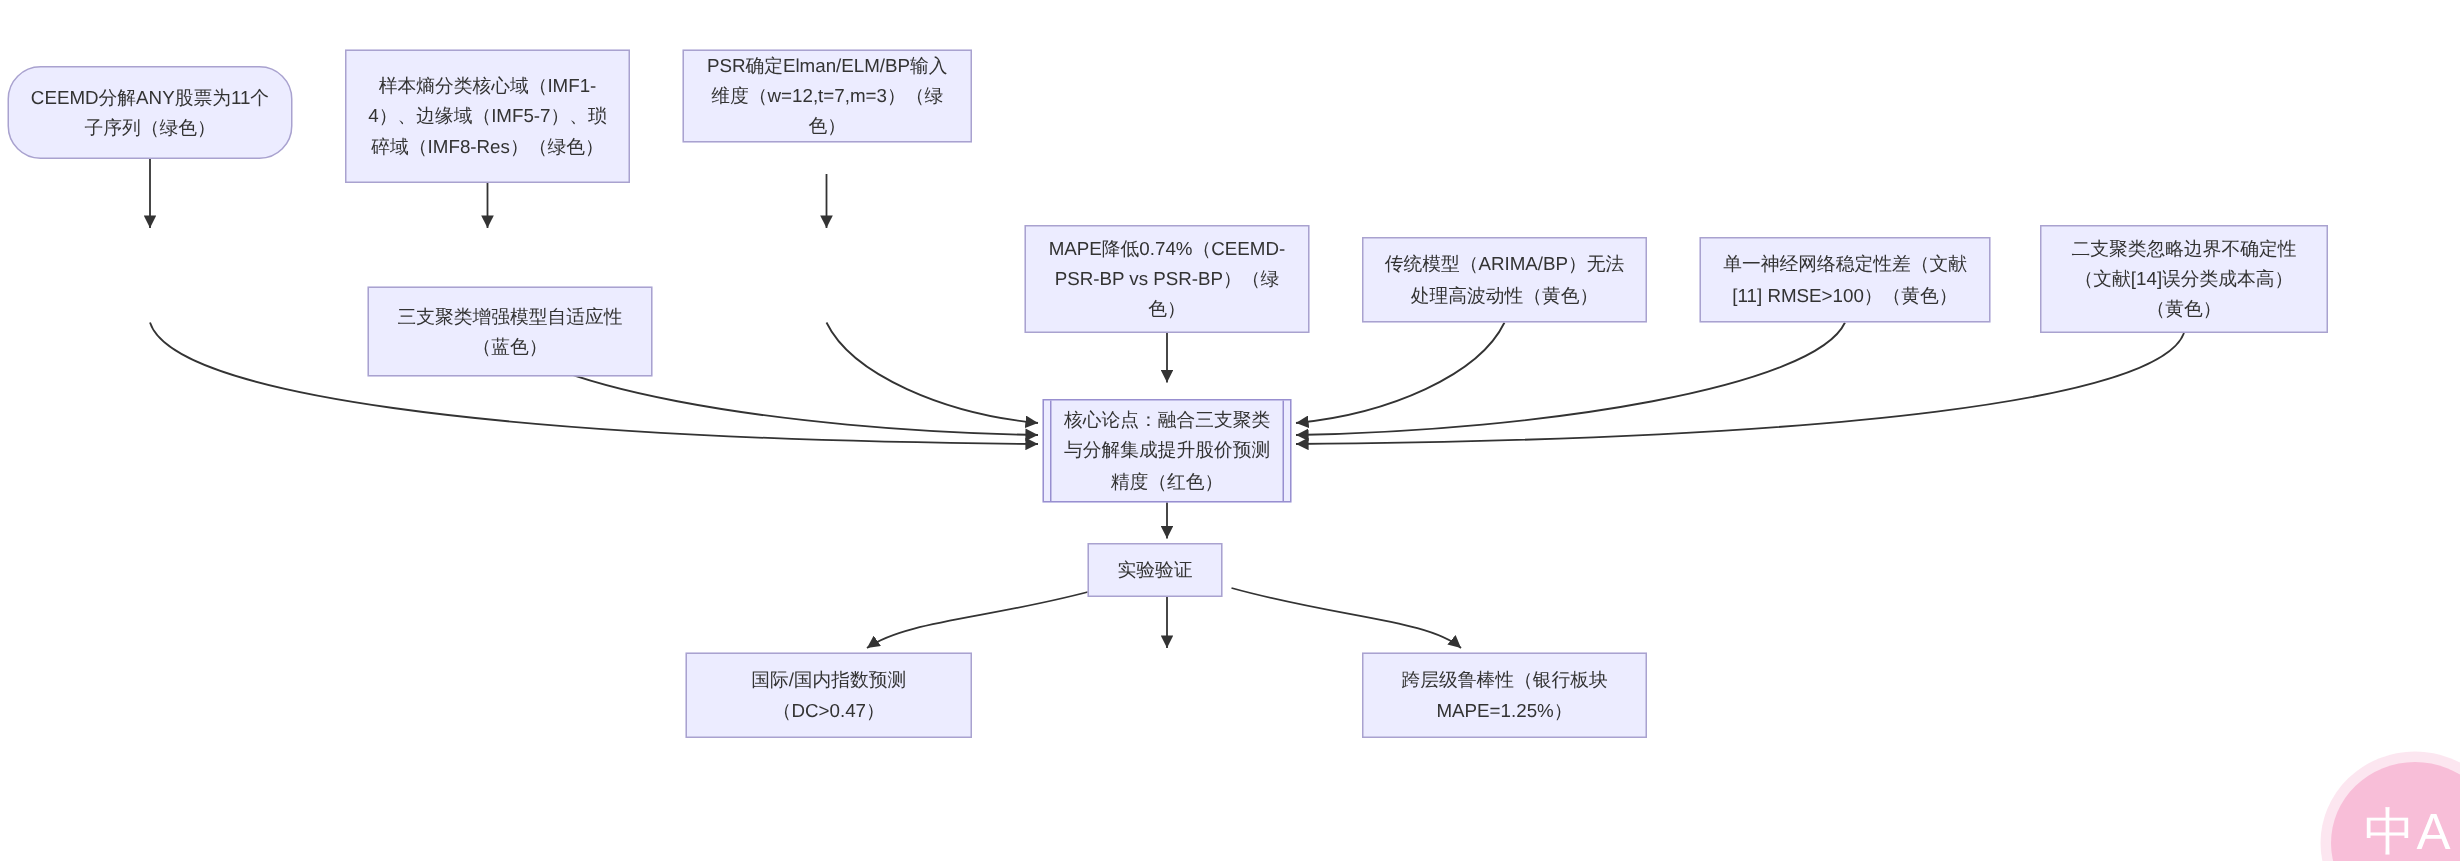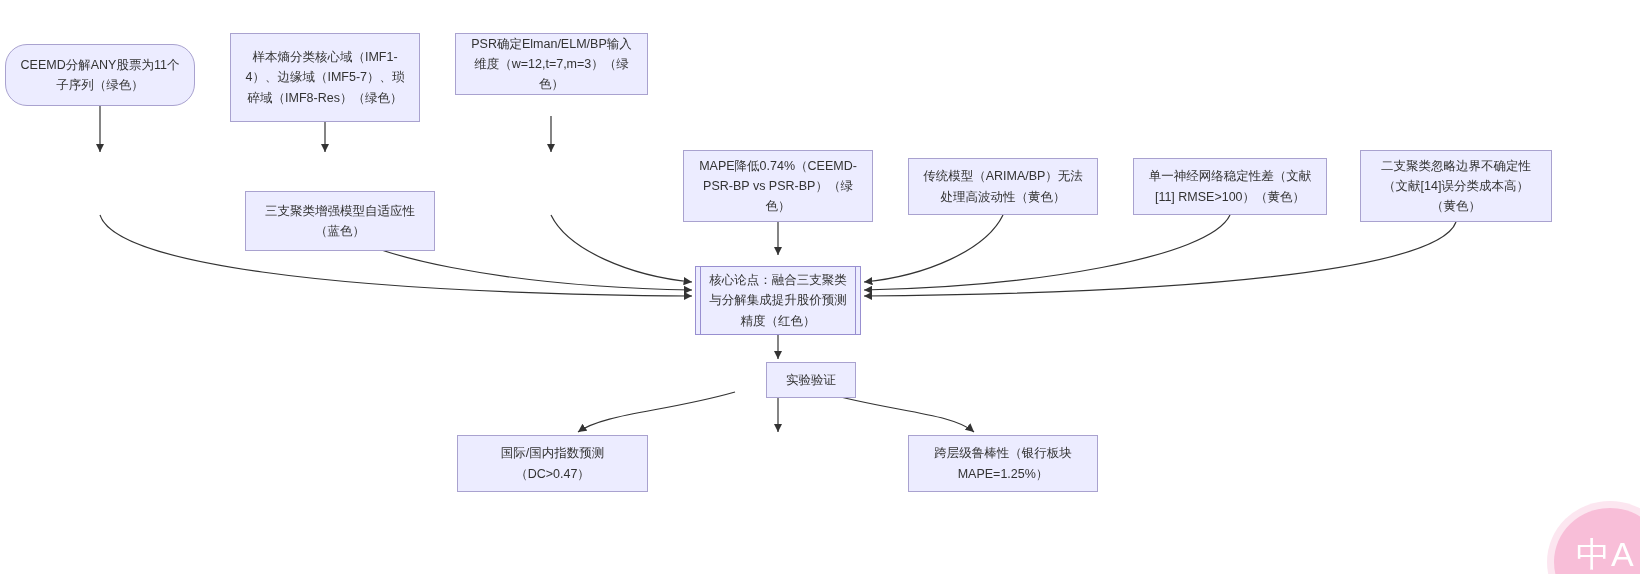--- a/index.html
+++ b/index.html
@@ -44,21 +44,21 @@
   .n-single    {left:1133px;top:158px; width:194px; height:57px;}
   .n-twoway    {left:1360px;top:150px; width:192px; height:72px;}
   
   .n-core      {left:695px; top:266px; width:166px; height:69px; border-color:var(--core-border); position:absolute;}
   .n-core::before,.n-core::after{
     content:"";position:absolute;top:0;bottom:0;width:0;border-left:1px solid var(--core-border);
   }
   .n-core::before{left:4px;}
   .n-core::after{right:4px;}
   
-  .n-exp       {left:766px; top:362px; width:90px;  height:36px;}
+  .n-exp       {left:725px; top:362px; width:90px;  height:36px;}
   
   .n-idx       {left:457px; top:435px; width:191px; height:57px;}
   .n-stock     {left:683px; top:435px; width:190px; height:57px;}
   .n-robust    {left:908px; top:435px; width:190px; height:57px;}
   
   .badge{
     position:absolute;right:-26px;bottom:-42px;width:112px;height:108px;border-radius:50%;
     background:var(--badge-pink);
     box-shadow:0 0 0 7px rgba(248,190,216,.38);
   }

